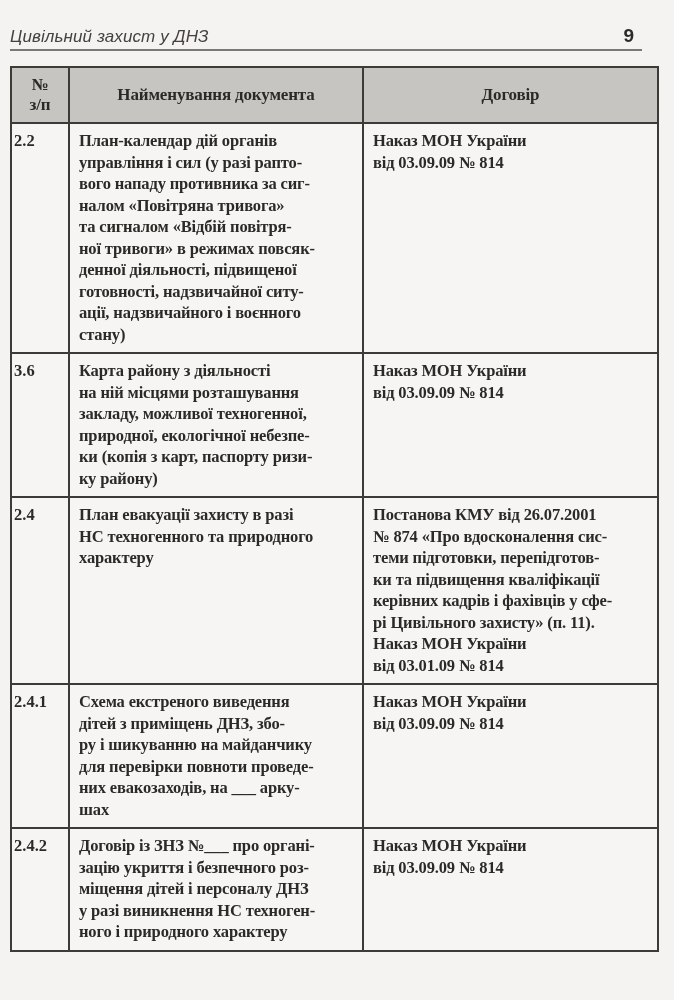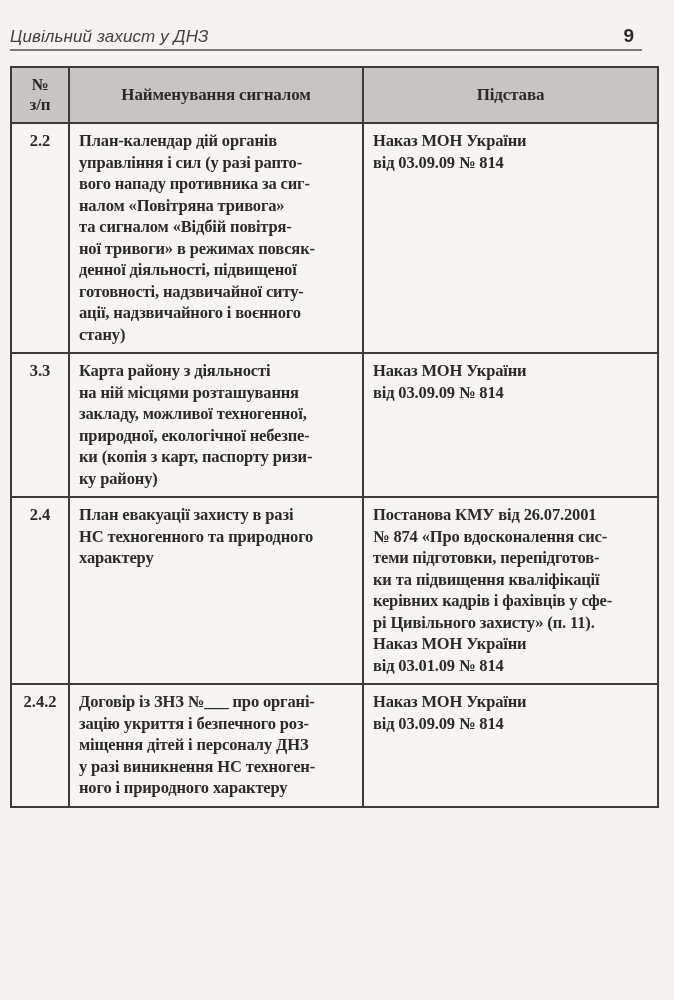--- a/index.html
+++ b/index.html
@@ -72,21 +72,20 @@
     font-size: 17px;
     line-height: 20px;
     padding: 2px 4px;
   }
   .doc-table td {
     font-size: 16.5px;
     line-height: 21.5px;
     padding: 6px 4px 7px 9px;
   }
   .doc-table td.num {
-    text-align: center;
     padding: 6px 2px;
     letter-spacing: 0;
   }
 </style>
 </head>
 <body>
 
 <div class="page">
 
   <div class="running-head">
@@ -98,42 +97,42 @@
   <table class="doc-table">
     <colgroup>
       <col class="c-num">
         <col class="c-name">
         <col class="c-basis">
     </colgroup>
     <thead>
       <tr>
         <th>№
 з/п</th>
-        <th>Найменування сигналом</th>
-        <th>Підстава</th>
+        <th>Найменування документа</th>
+        <th>Договір</th>
       </tr>
     </thead>
     <tbody>
       <tr>
         <td class="num">2.2</td>
         <td class="name">План-календар дій органів
 управління і сил (у разі рапто-
 вого нападу противника за сиг-
 налом «Повітряна тривога»
 та сигналом «Відбій повітря-
 ної тривоги» в режимах повсяк-
 денної діяльності, підвищеної
 готовності, надзвичайної ситу-
 ації, надзвичайного і воєнного
 стану)</td>
         <td class="basis">Наказ МОН України
 від 03.09.09 № 814</td>
       </tr>
       <tr>
-        <td class="num">3.3</td>
+        <td class="num">3.6</td>
         <td class="name">Карта району з діяльності
 на ній місцями розташування
 закладу, можливої техногенної,
 природної, екологічної небезпе-
 ки (копія з карт, паспорту ризи-
 ку району)</td>
         <td class="basis">Наказ МОН України
 від 03.09.09 № 814</td>
       </tr>
       <tr>
@@ -144,20 +143,31 @@
         <td class="basis">Постанова КМУ від 26.07.2001
 № 874 «Про вдосконалення сис-
 теми підготовки, перепідготов-
 ки та підвищення кваліфікації
 керівних кадрів і фахівців у сфе-
 рі Цивільного захисту» (п. 11).
 Наказ МОН України
 від 03.01.09 № 814</td>
       </tr>
       <tr>
+        <td class="num">2.4.1</td>
+        <td class="name">Схема екстреного виведення
+дітей з приміщень ДНЗ, збо-
+ру і шикуванню на майданчику
+для перевірки повноти проведе-
+них евакозаходів, на ___ арку-
+шах</td>
+        <td class="basis">Наказ МОН України
+від 03.09.09 № 814</td>
+      </tr>
+      <tr>
         <td class="num">2.4.2</td>
         <td class="name">Договір із ЗНЗ №___ про органі-
 зацію укриття і безпечного роз-
 міщення дітей і персоналу ДНЗ
 у разі виникнення НС техноген-
 ного і природного характеру</td>
         <td class="basis">Наказ МОН України
 від 03.09.09 № 814</td>
       </tr>
     </tbody>

